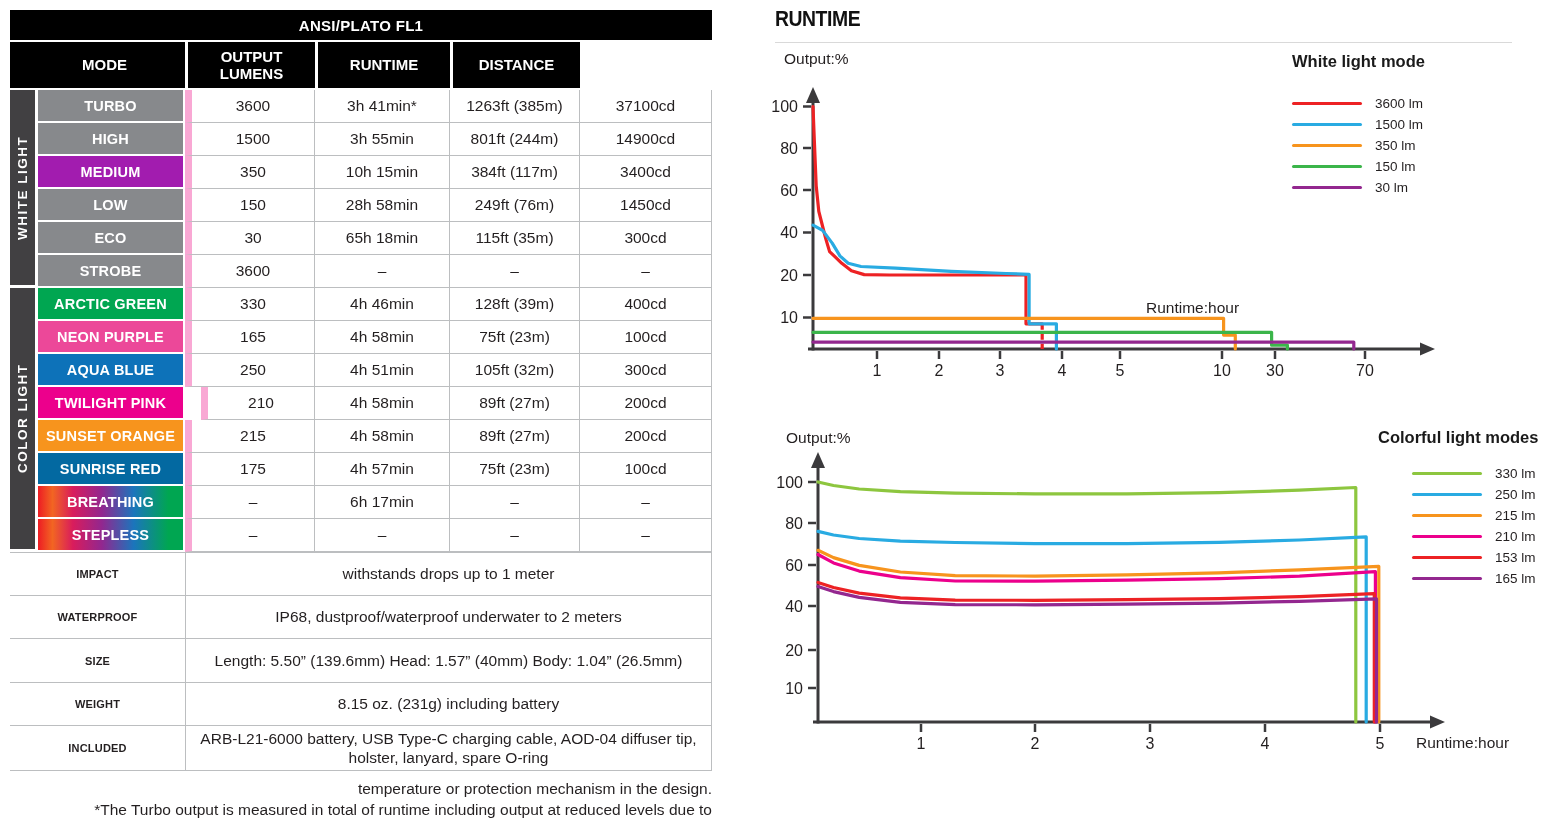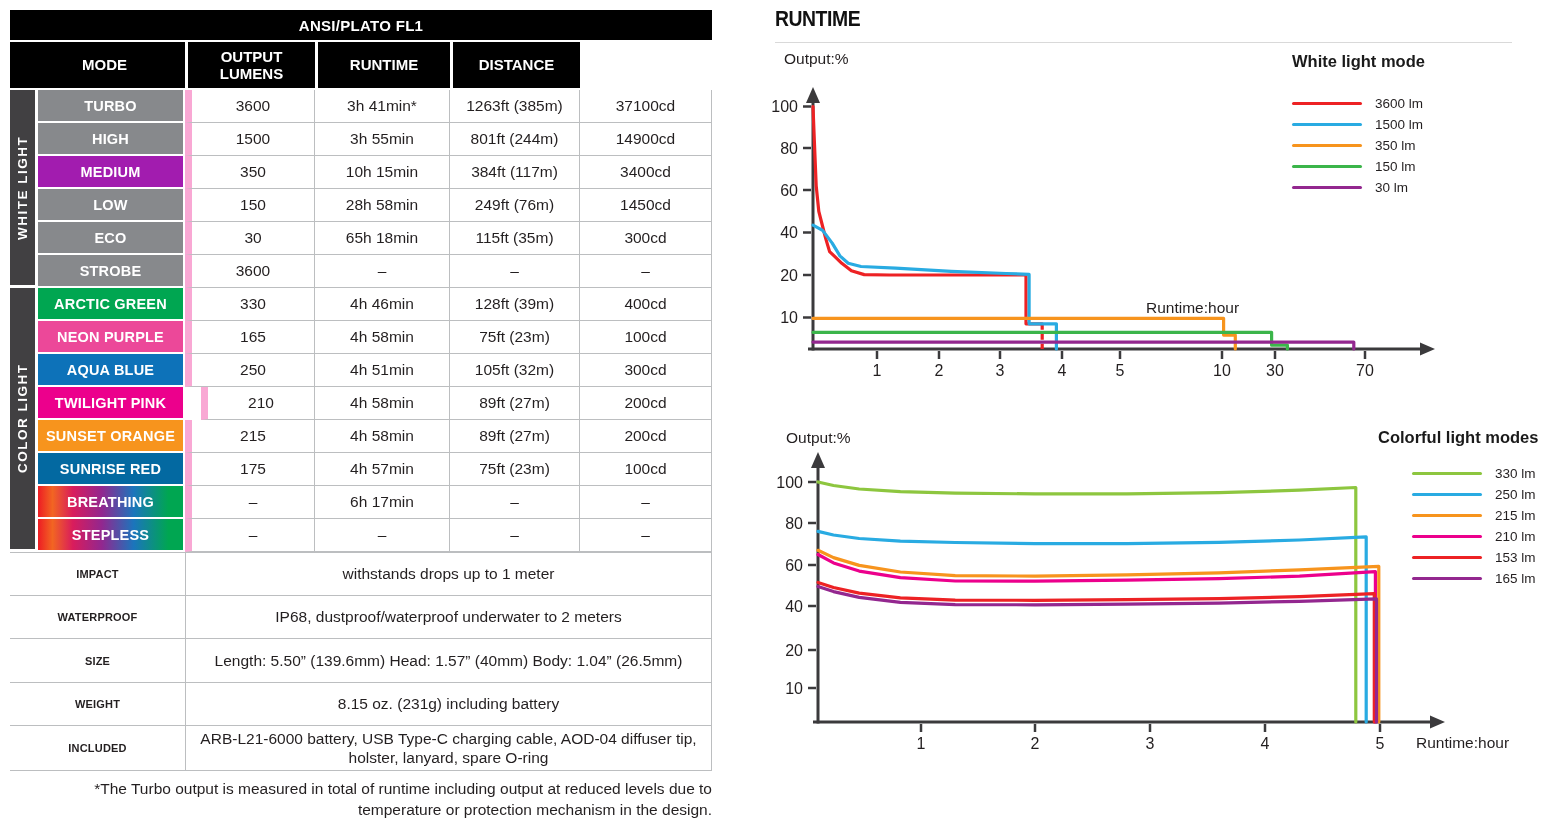--- a/index.html
+++ b/index.html
@@ -130,22 +130,22 @@
       <div class="t-spec-value" style="grid-area: 18 / 3 / auto / 7;">IP68, dustproof/waterproof underwater to 2 meters</div>
       <div class="t-spec-label" style="grid-area: 19 / 1 / auto / 3;">SIZE</div>
       <div class="t-spec-value" style="grid-area: 19 / 3 / auto / 7;">Length: 5.50” (139.6mm) Head: 1.57” (40mm) Body: 1.04” (26.5mm)</div>
       <div class="t-spec-label" style="grid-area: 20 / 1 / auto / 3;">WEIGHT</div>
       <div class="t-spec-value" style="grid-area: 20 / 3 / auto / 7;">8.15 oz. (231g) including battery</div>
       <div class="t-spec-label t-last" style="grid-area: 21 / 1 / auto / 3;">INCLUDED</div>
       <div class="t-spec-value t-last" style="grid-area: 21 / 3 / auto / 7;">ARB-L21-6000 battery, USB Type-C charging cable, AOD-04 diffuser tip, holster, lanyard, spare O-ring</div>
     </div>
 
   <div class="footnote">
+    <div>temperature or protection mechanism in the design.</div>
     <div>*The Turbo output is measured in total of runtime including output at reduced levels due to</div>
-    <div>temperature or protection mechanism in the design.</div>
   </div>
 
   <h1 class="runtime-title">RUNTIME</h1>
   <div class="divider"></div>
 
   <svg id="chart1" class="chart" style="left:770px;top:45px;width:795px;height:345px" viewBox="770 45 795 345">
       <line x1="813" y1="350.5" x2="813" y2="101" stroke="#3b3a3c" stroke-width="3"></line>
       <polygon points="806,103 820,103 813,87" fill="#3b3a3c"></polygon>
       <line x1="808" y1="349" x2="1420" y2="349" stroke="#3b3a3c" stroke-width="3"></line>
       <polygon points="1420,342.5 1420,355.5 1435,349" fill="#3b3a3c"></polygon>

